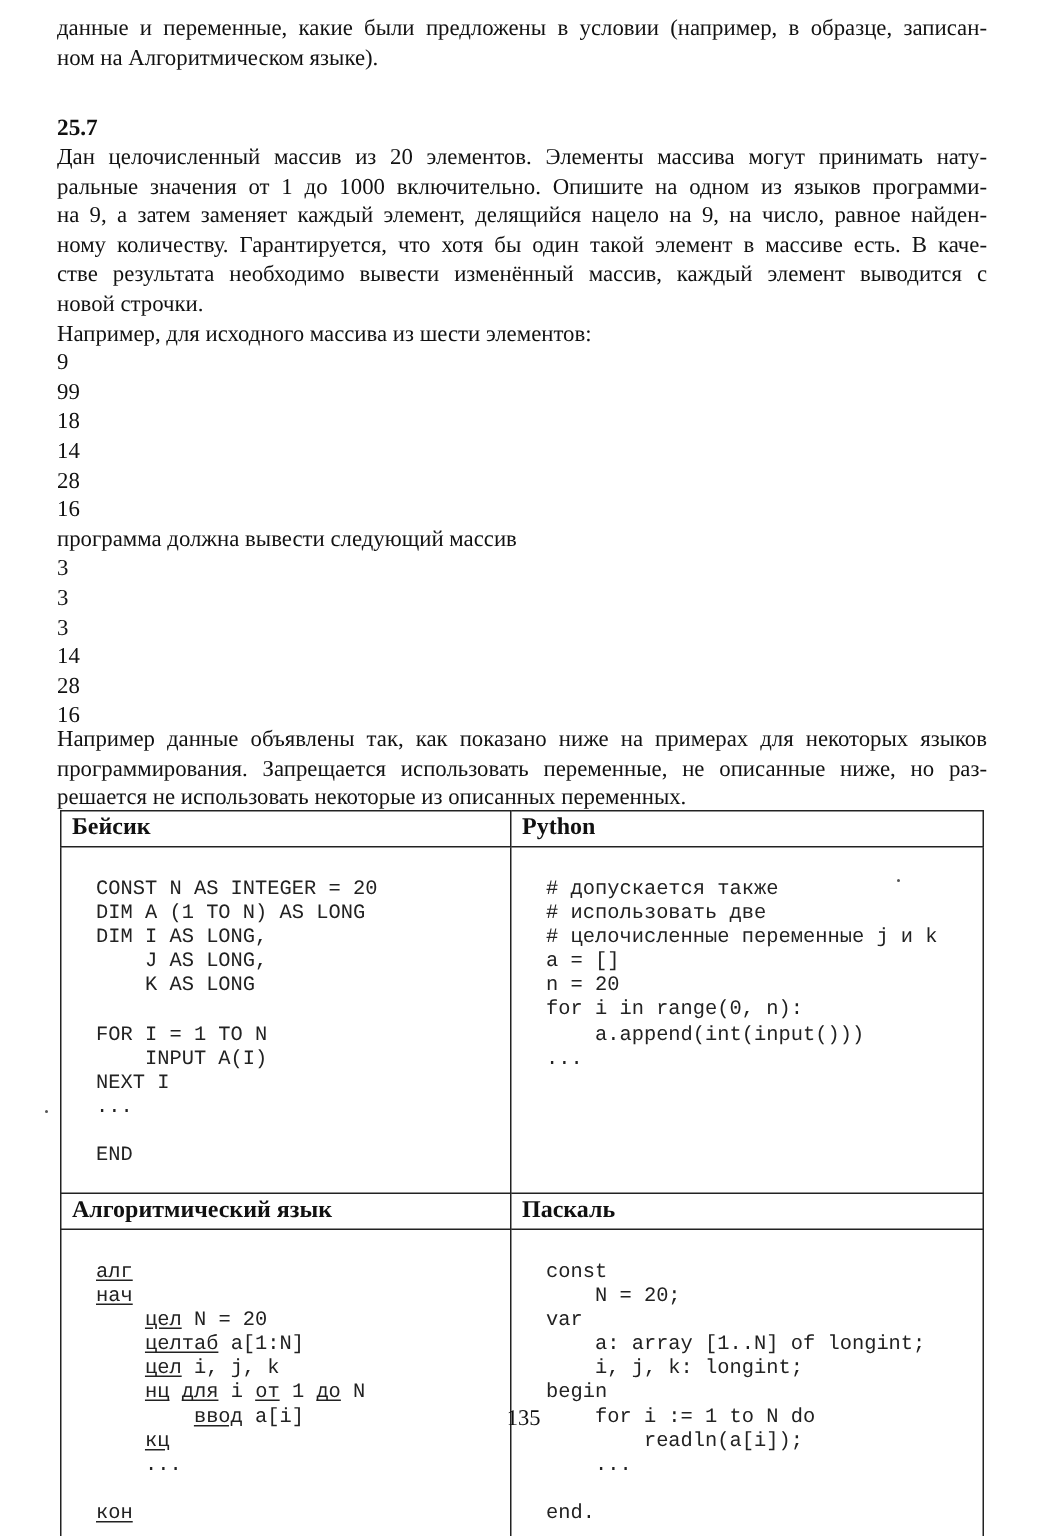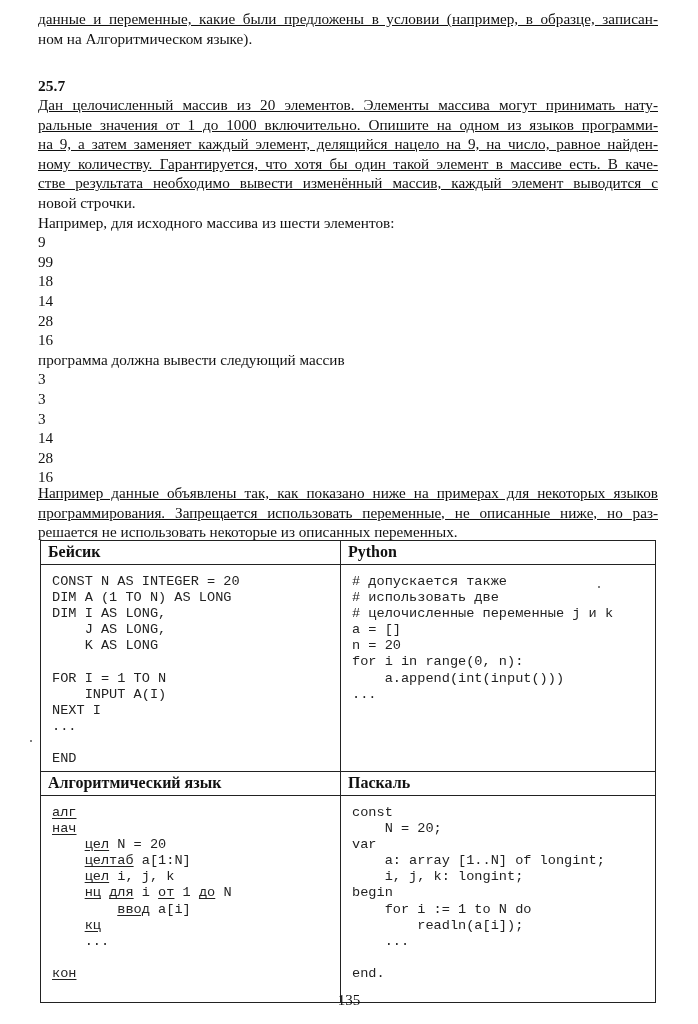--- a/index.html
+++ b/index.html
@@ -5,43 +5,43 @@
     html, body { margin: 0; padding: 0; background: #ffffff; }
     body {
       width: 698px; height: 1024px; position: relative; overflow: hidden;
       font-family: "Liberation Serif", serif; color: #111;
     }
     .page { position: absolute; left: 38px; top: 0; width: 620px; }
     .intro { position: absolute; top: 9px; left: 0; width: 620px; }
     .task-num { position: absolute; top: 76px; left: 0; font-weight: bold; font-size: 15.5px; line-height: 19px; }
     .task-body { position: absolute; top: 95px; left: 0; width: 620px; }
     .line { display: block; white-space: nowrap; font-size: 15.2px; line-height: 19.6px; }
-    .just { text-align: justify; text-align-last: justify; text-decoration: underline; }
+    .just { text-align: justify; text-align-last: justify; }
     .decl { position: absolute; top: 483px; left: 0; width: 620px; }
     table.code {
       position: absolute; top: 540px; left: 2px;
       border-collapse: collapse; width: 616px;
     }
     table.code td, table.code th {
-      border: 1.4px solid #222; vertical-align: top; padding: 4px;
+      border: 1.4px solid #222; vertical-align: top; padding: 16px;
     }
     table.code th {
       text-align: left; font-weight: bold; font-size: 16px;
       padding: 2px 6px 1px 7px; height: 20px;
     }
     .col-left { width: 286px; }
     .code-cell {
       font-family: "Liberation Mono", monospace; font-size: 13.6px;
       line-height: 16.1px; padding: 5px 6px 3px 7px; white-space: pre;
       color: #222;
     }
     .code-cell .kw { text-decoration: underline; text-underline-offset: 2px; }
     .top-row .code-cell { height: 190px; }
     .bottom-row .code-cell { height: 190px; }
-    .pagenum { position: absolute; top: 992px; left: 0; width: 698px; text-align: center; font-size: 15px; }
+    .pagenum { position: absolute; top: 938px; left: 0; width: 698px; text-align: center; font-size: 15px; }
     .spot { position: absolute; width: 2px; height: 2px; background: #555; border-radius: 1px; }
   </style>
 </head>
 <body>
 
 <div class="page">
 
   <div class="intro">
     <span class="line just">данные и переменные, какие были предложены в условии (например, в образце, записан-</span>
     <span class="line">ном на Алгоритмическом языке).</span>

